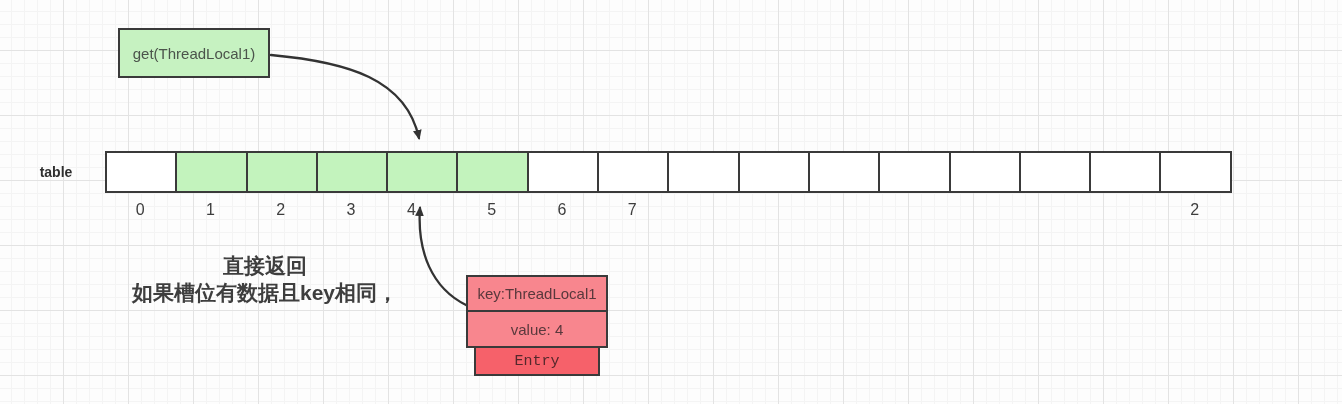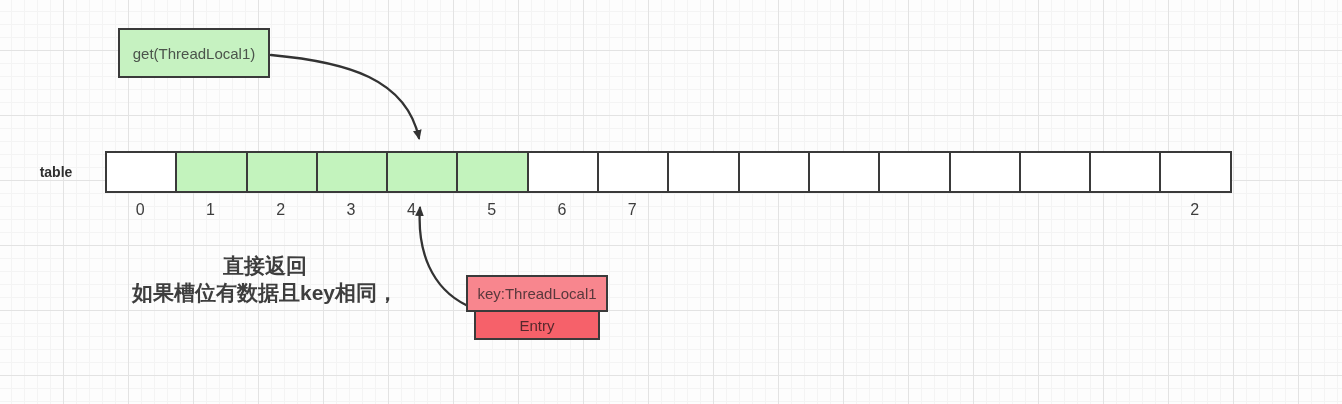--- a/index.html
+++ b/index.html
@@ -55,21 +55,21 @@
     box-sizing:border-box;width:142px;height:37px;
     border:2px solid #3a3a3a;
     display:flex;align-items:center;justify-content:center;
     font-size:15px;color:#59383c;
   }
   .entry-kv.value{height:38px;margin-top:-2px;}
   .entry-tag{
     box-sizing:border-box;width:126px;height:30px;margin:-2px auto 17px auto;
     border:2px solid #3a3a3a;
     display:flex;align-items:center;justify-content:center;
-    font-size:15px;color:#55282c;
+    font-size:15px;color:#55282c;font-family:Liberation Mono, monospace;
   }
 </style>
 </head>
 <body>
 
 <div class="stage">
 
   <svg class="arrows" viewBox="0 0 1342 404">
     <defs>
       <marker id="arrowhead" markerWidth="11" markerHeight="10" refX="8" refY="5" orient="auto" markerUnits="userSpaceOnUse">
@@ -126,18 +126,21 @@
 
   <div class="caption">
     <div>直接返回</div>
     <div>如果槽位有数据且key相同，</div>
   </div>
 
   <div class="entry-stack">
     <div class="entry-kv" style="background: rgb(248, 134, 142);">
       <span>key:ThreadLocal1</span>
     </div>
+    <div class="entry-kv value" style="background: rgb(248, 134, 142);">
+      <span>value: 4</span>
+    </div>
     <div class="entry-tag" style="background: rgb(246, 97, 106);">
       <span>Entry</span>
     </div>
   </div>
 
 </div>
 
 </body></html>

